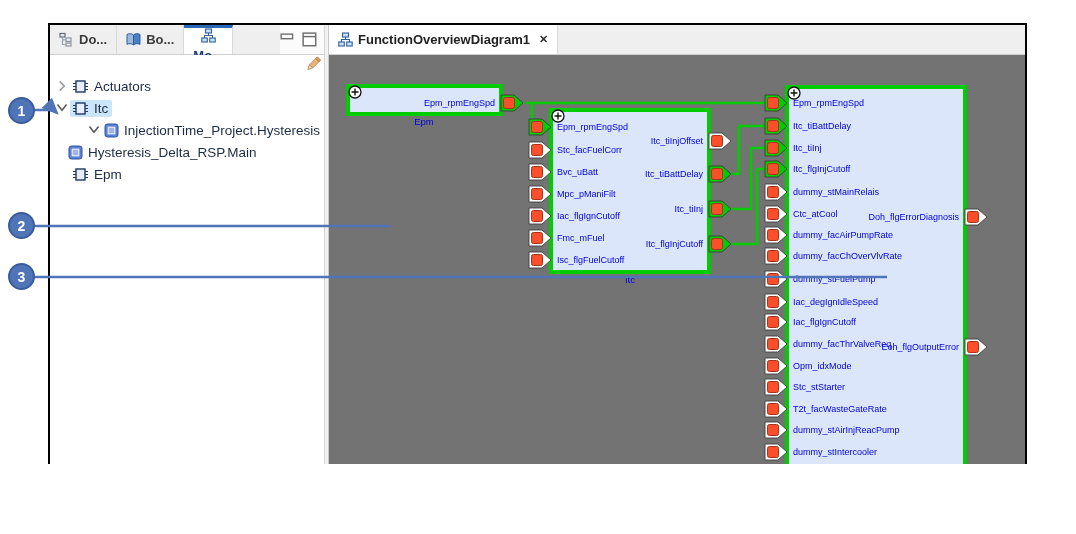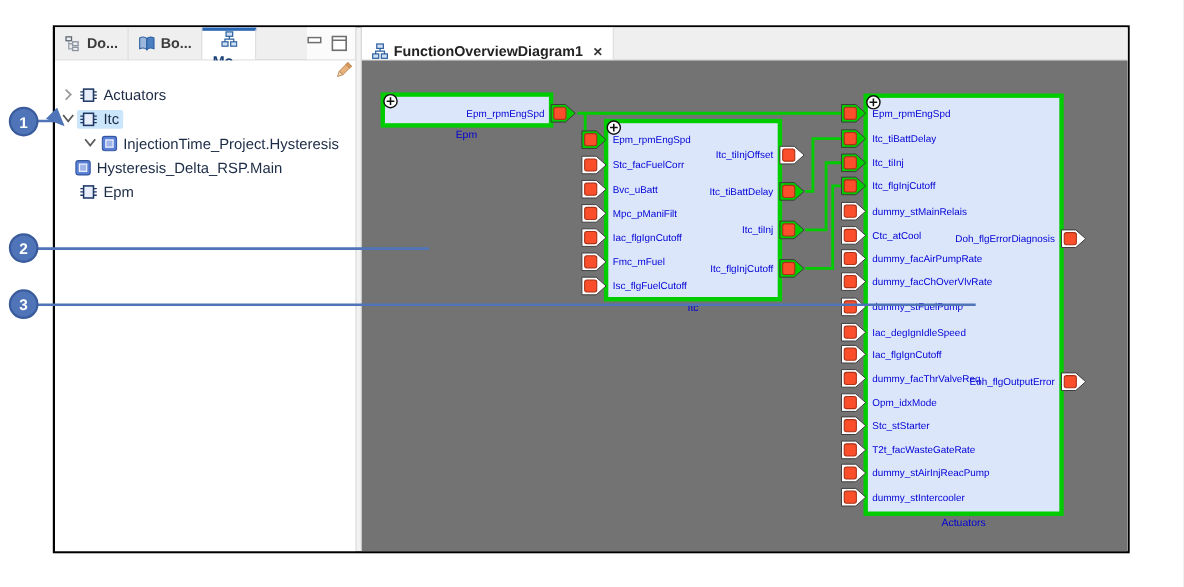--- a/index.html
+++ b/index.html
@@ -1,33 +1,33 @@
 <!DOCTYPE html>
 <html><head>
 <meta charset="utf-8">
 <style>
   * { margin:0; padding:0; box-sizing:border-box; }
   html,body { background:#fff; }
   body { font-family:"Liberation Sans", sans-serif; }
-  .stage { position:relative; width:1076px; height:534px; background:#fff; overflow:hidden; }
+  .stage { position:relative; width:1076px; height:464px; background:#fff; overflow:hidden; }
 
   
   .window { position:absolute; left:48px; top:23px; width:979px; height:480px;
             border:2px solid #000; background:#fff; display:flex; }
 
   .sidebar { width:275px; height:100%; display:flex; flex-direction:column; background:#fff; }
   .sash { width:6px; height:100%; background:#f2f2f2; border-left:1px solid #d4d4d4; border-right:1px solid #c9c9c9; cursor:col-resize; }
   .editor { flex:1; display:flex; flex-direction:column; background:#fff; }
 
   
   .tabstrip { height:30px; background:#efefef; border-bottom:1px solid #cfcfcf; display:flex; align-items:stretch; font-size:13px; font-weight:bold; color:#3c3c3c; }
   .tab { display:flex; align-items:center; gap:5px; padding:0 9px; border-right:1px solid #d9d9d9; background:#efefef; cursor:pointer; white-space:nowrap; }
   .tab .ticon { display:inline-flex; width:15px; height:15px; }
   .tab.active { background:#fff; border-top:3px solid #2a67b5; color:#173f77; border-right:1px solid #d9d9d9;flex-direction:column; }
-  .tab.active-plain { background:#fff; color:#222;align-items:flex-end; }
+  .tab.active-plain { background:#fff; color:#222; }
   .tab .close { margin-left:4px; font-size:11px; color:#333; font-weight:bold; cursor:pointer; }
   .strip-btns { margin-left:auto; display:flex; align-items:center; gap:6px; padding-right:6px; background:#fbfbfb; }
   .strip-btn { width:16px; height:14px; display:inline-flex; align-items:center; justify-content:center; cursor:pointer; }
 
   
   .tree-area { position:relative; flex:1; background:#fff; padding-top:20px; overflow:hidden; }
   .pencil { position:absolute; top:0px; right:2px; width:18px; height:18px; }
   .tree-row { display:flex; align-items:center; height:22px; font-size:13.5px; color:#1c2b46; cursor:pointer; }
   .chev { width:16px; height:14px; display:inline-flex; align-items:center; justify-content:center; flex:0 0 16px; }
   .titem { display:inline-flex; align-items:center; gap:5px; padding:1px 4px 1px 2px; border-radius:2px; }
@@ -146,21 +146,21 @@
                   <svg width="17" height="15" viewBox="0 0 17 15">
                     <rect x="4" y="2" width="9" height="11" fill="#e8eefc" stroke="#1f3864" stroke-width="1.4"></rect>
                     <g stroke="#1f3864" stroke-width="1.2">
                       <path d="M1 4.5h3M1 7.5h3M1 10.5h3M13 4.5h3M13 7.5h3M13 10.5h3"></path>
                     </g>
                   </svg>
                 </span>
                 <span class="tlabel">Itc</span>
               </span>
             </div>
-            <div class="tree-row" style="padding-left: 24px;">
+            <div class="tree-row" style="padding-left: 36px;">
               <span class="chev">
                 <svg viewBox="0 0 14 14">
                   <path d="M3 4 L7 9 L11 4" fill="none" stroke="#5a5a5a" stroke-width="1.4"></path>
                 </svg>
               </span>
               <span class="titem">
                 <span style="display: inline-flex;">
                   <svg width="15" height="15" viewBox="0 0 15 15">
                     <rect x="1" y="1" width="13" height="13" rx="2.5" fill="#5a7fd6" stroke="#33549e" stroke-width="1"></rect>
                     <rect x="4.2" y="4.2" width="6.6" height="6.6" fill="#9fb4e8" stroke="#e8eefc" stroke-width="1.2"></rect>

